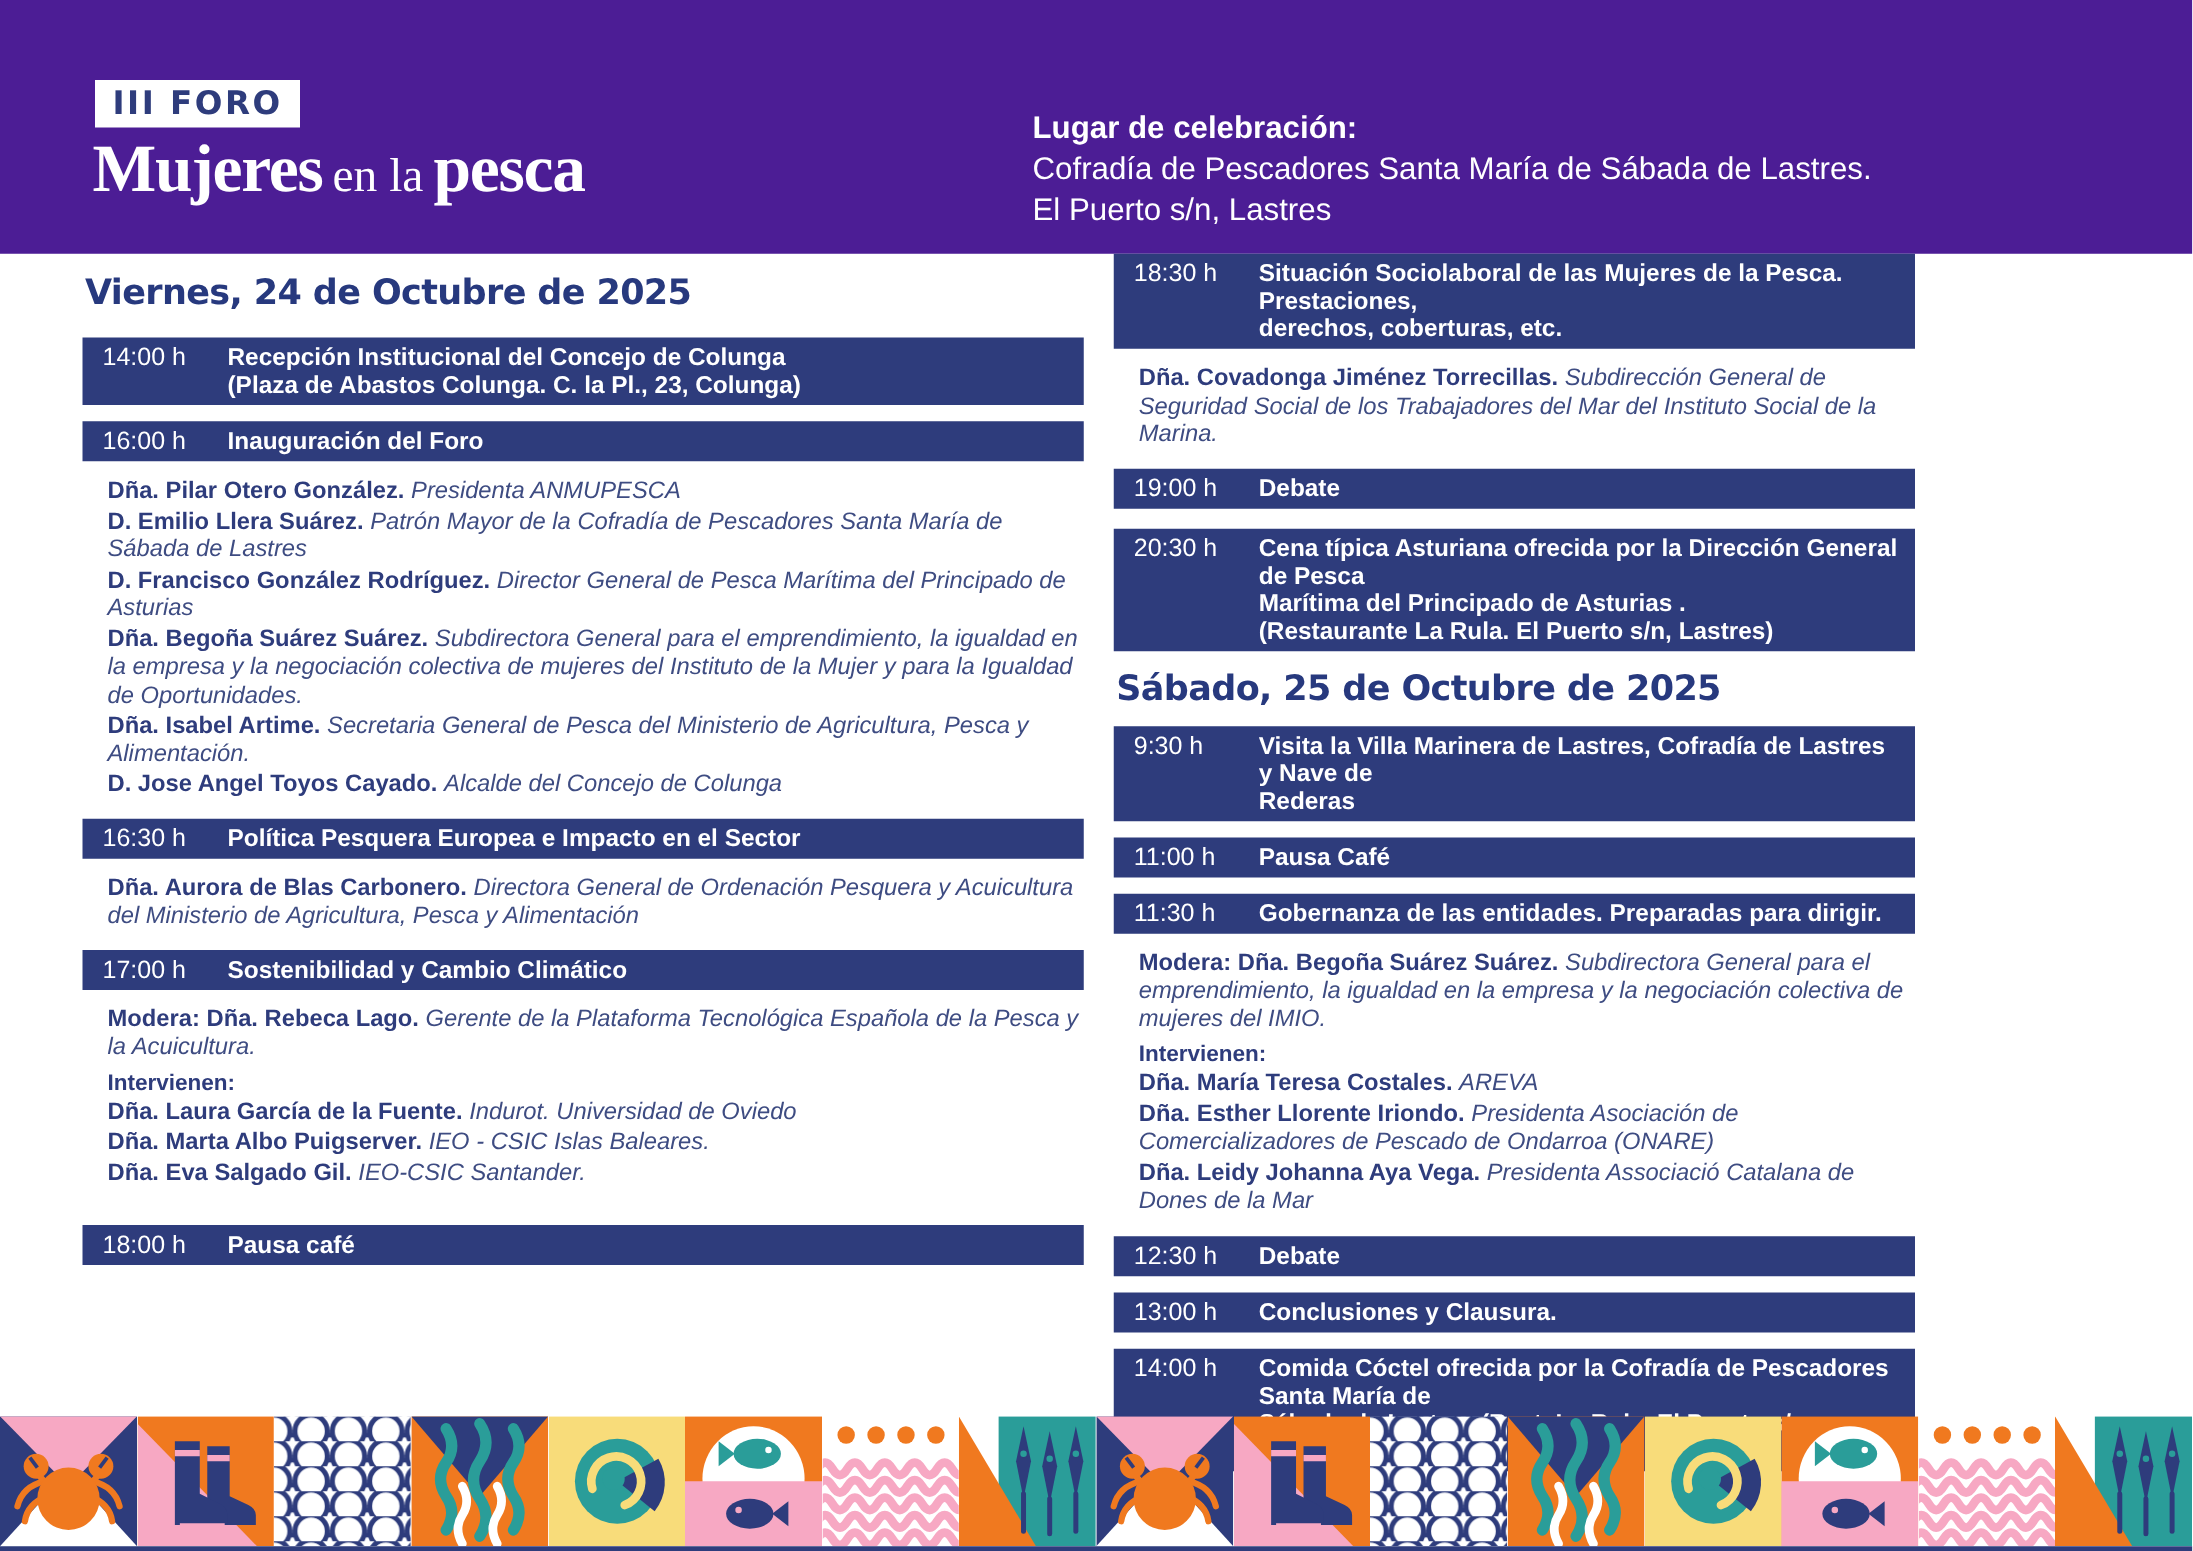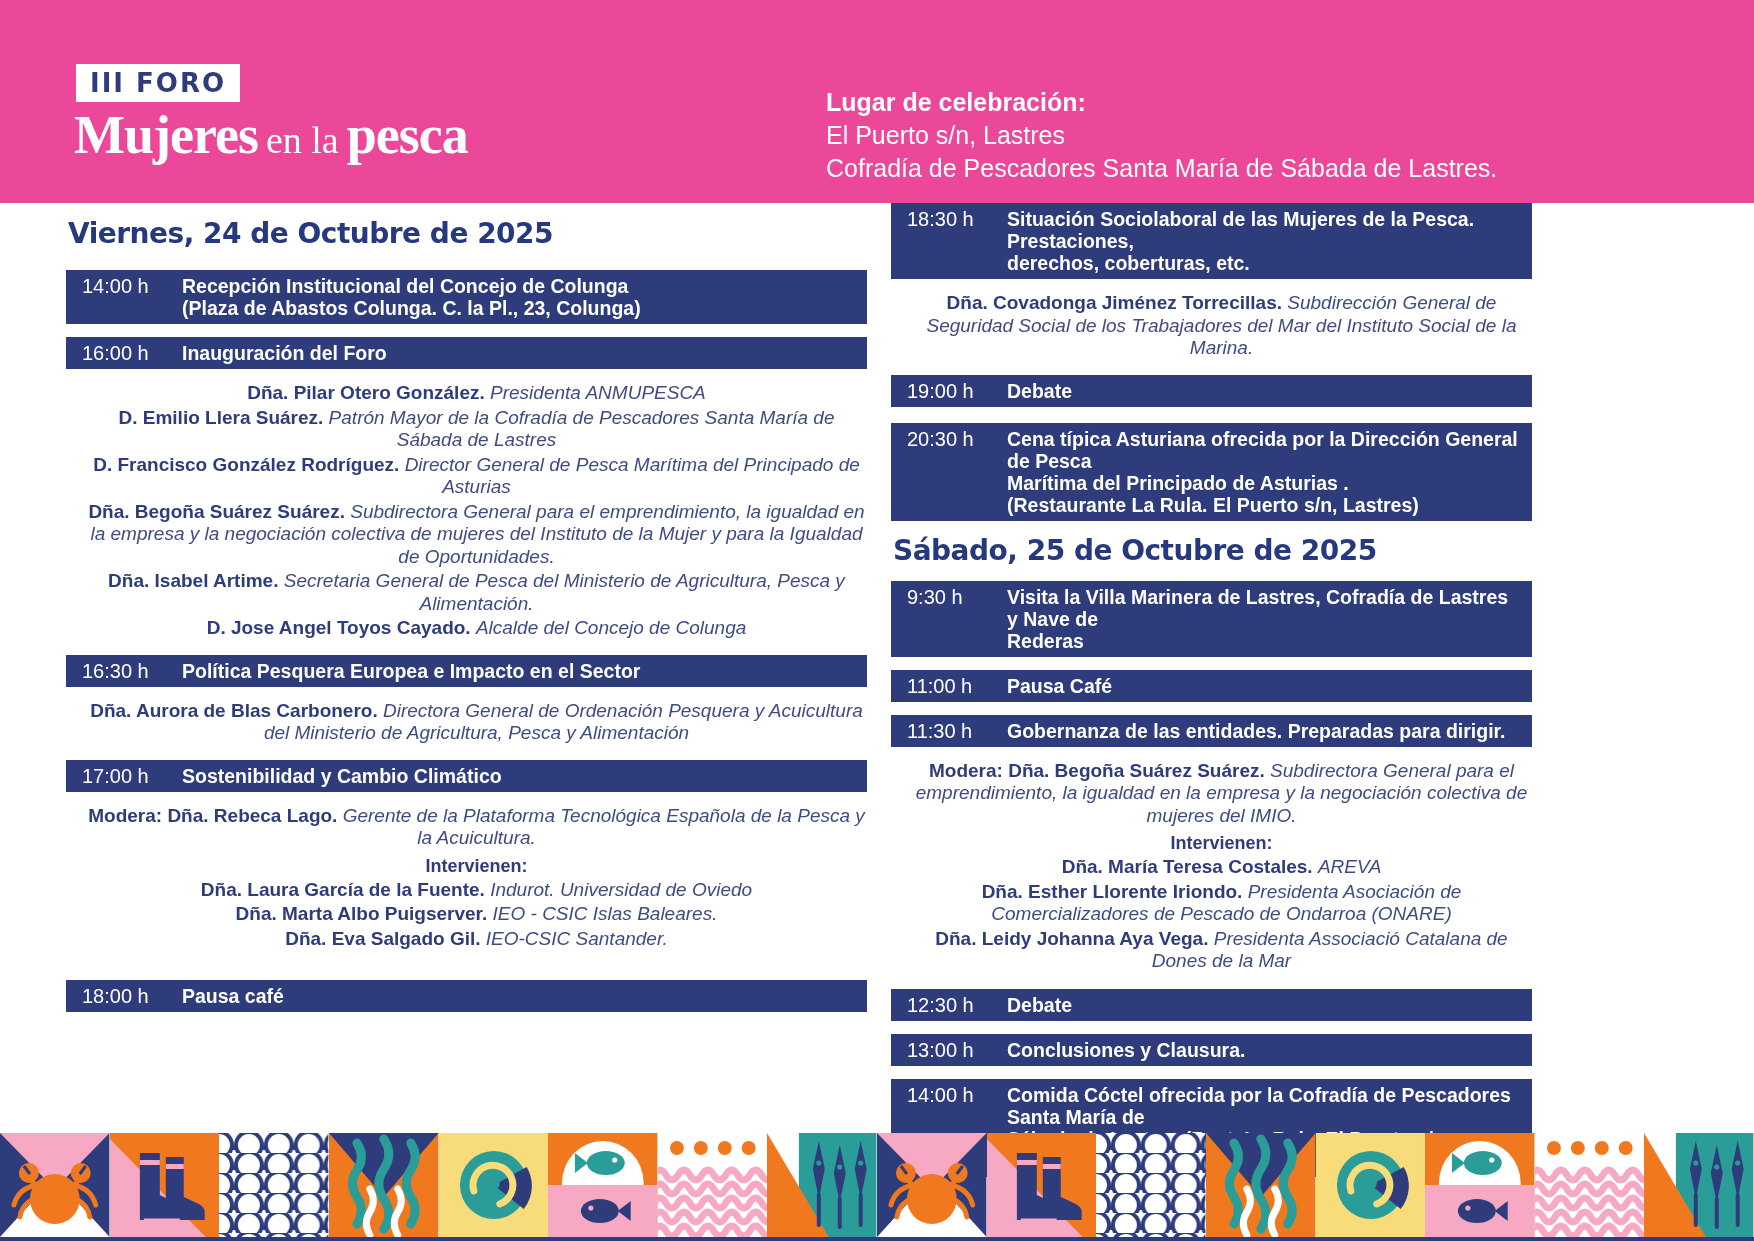--- a/index.html
+++ b/index.html
@@ -1,20 +1,20 @@
 <!DOCTYPE html>
 <html><head>
 <meta charset="utf-8">
 <style>
   html,body{margin:0;padding:0;}
   body{width:1754px;height:1241px;font-family:"Liberation Sans",sans-serif;background:#ffffff;}
   .page{position:relative;width:1754px;height:1241px;overflow:hidden;background:#ffffff;}
 
   
-  .hdr{position:absolute;top:0;left:0;width:100%;height:203px;background:#ec4899;}
+  .hdr{position:absolute;top:0;left:0;width:100%;height:203px;background:#4c1d95;}
   .badge{position:absolute;left:76px;top:64px;background:#ffffff;color:#2E3C7C;
          font-family:"DejaVu Sans",sans-serif;font-weight:700;font-size:26px;
          padding:4px 14px;letter-spacing:2px;}
   .title{position:absolute;left:74px;top:104px;color:#ffffff;white-space:nowrap;
          font-family:Liberation Serif, serif;}
   .t-big{font-size:54px;font-weight:700;letter-spacing:-1px;}
   .t-mid{font-size:38px;font-weight:400;margin:0 8px;}
   .venue{position:absolute;left:826px;top:86px;color:#ffffff;font-size:25px;line-height:1.32;}
   .venue-label{font-weight:700;}
 
@@ -28,21 +28,21 @@
        font-size:28px;letter-spacing:-0.5px;margin:0 0 20px 2px;}
   .col-left .day{margin-top:14px;}
   .col-right .day{margin-top:3px;margin-bottom:14px;}
 
   .bar{background:#2E3C7C;color:#ffffff;display:flex;align-items:flex-start;
        padding:4px 10px 5px 16px;margin:0 0 13px 0;}
   .time{font-weight:400;font-size:20px;line-height:22px;min-width:100px;
         white-space:nowrap;padding-top:1px;}
   .btl{font-weight:700;font-size:19.5px;line-height:22px;white-space:pre-line;padding-top:1px;}
 
-  .block{margin:0 0 15px 0;text-align:center;}
+  .block{margin:0 0 15px 0;}
   .sp{margin:0 0 2px 20px;font-size:19px;line-height:22.5px;color:#35447E;}
   .nm{font-weight:700;color:#2E3C7C;}
   .rl{font-style:italic;font-weight:400;color:#3E4C82;}
   .mod{font-weight:700;font-size:19px;color:#2E3C7C;}
   .ivl{margin:6px 0 2px 20px;font-weight:700;font-size:18px;color:#2E3C7C;}
   .mt22{margin-top:30px;}
   .mt16{margin-top:16px;}
 
   
   .footer{position:absolute;left:0;bottom:0;width:100%;height:108px;}
@@ -56,22 +56,22 @@
 
 <div class="page">
 
   <header class="hdr">
     <div class="badge">III FORO</div>
     <div class="title">
       <span class="t-big">Mujeres</span><span class="t-mid">en la</span><span class="t-big">pesca</span>
     </div>
     <div class="venue">
       <div class="venue-label">Lugar de celebración:</div>
+      <div>Cofradía de Pescadores Santa María de Sábada de Lastres.</div>
       <div>El Puerto s/n, Lastres</div>
-      <div>Cofradía de Pescadores Santa María de Sábada de Lastres.</div>
     </div>
   </header>
 
   <div class="main">
 
     <section class="col col-left">
       <h2 class="day">Viernes, 24 de Octubre de 2025</h2>
 
       <div class="bar">
         <span class="time">14:00 h</span>

